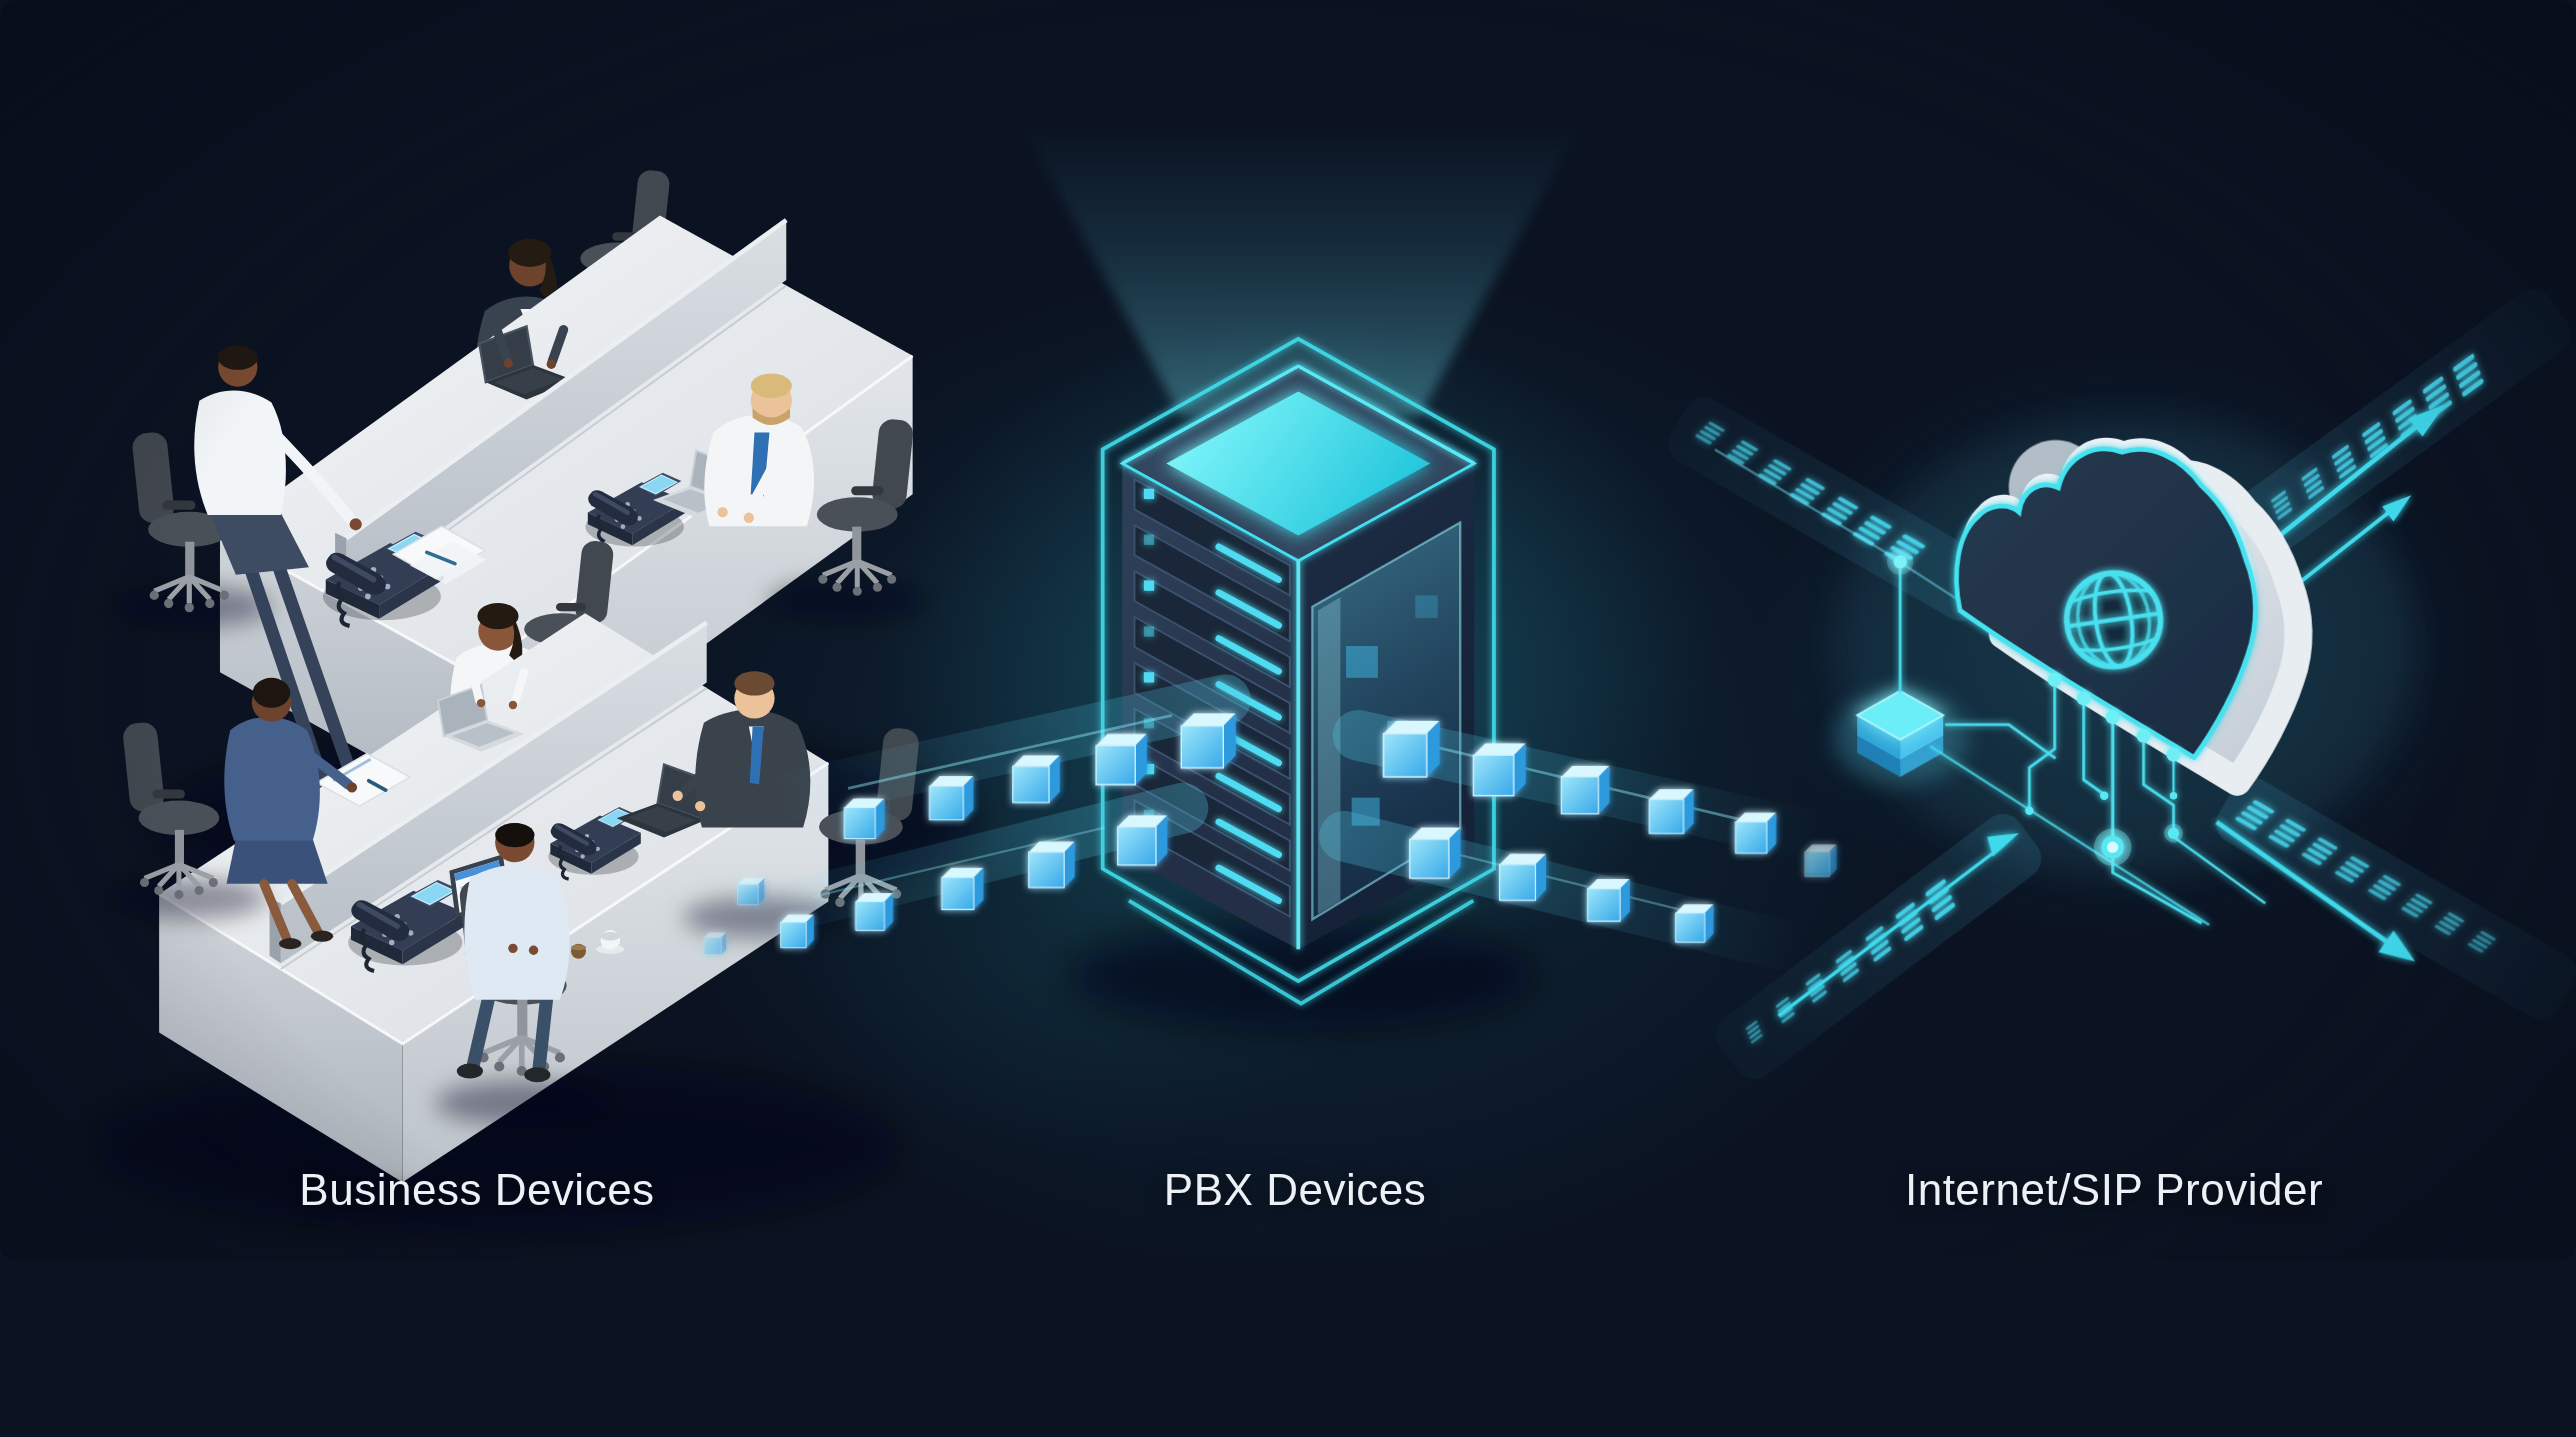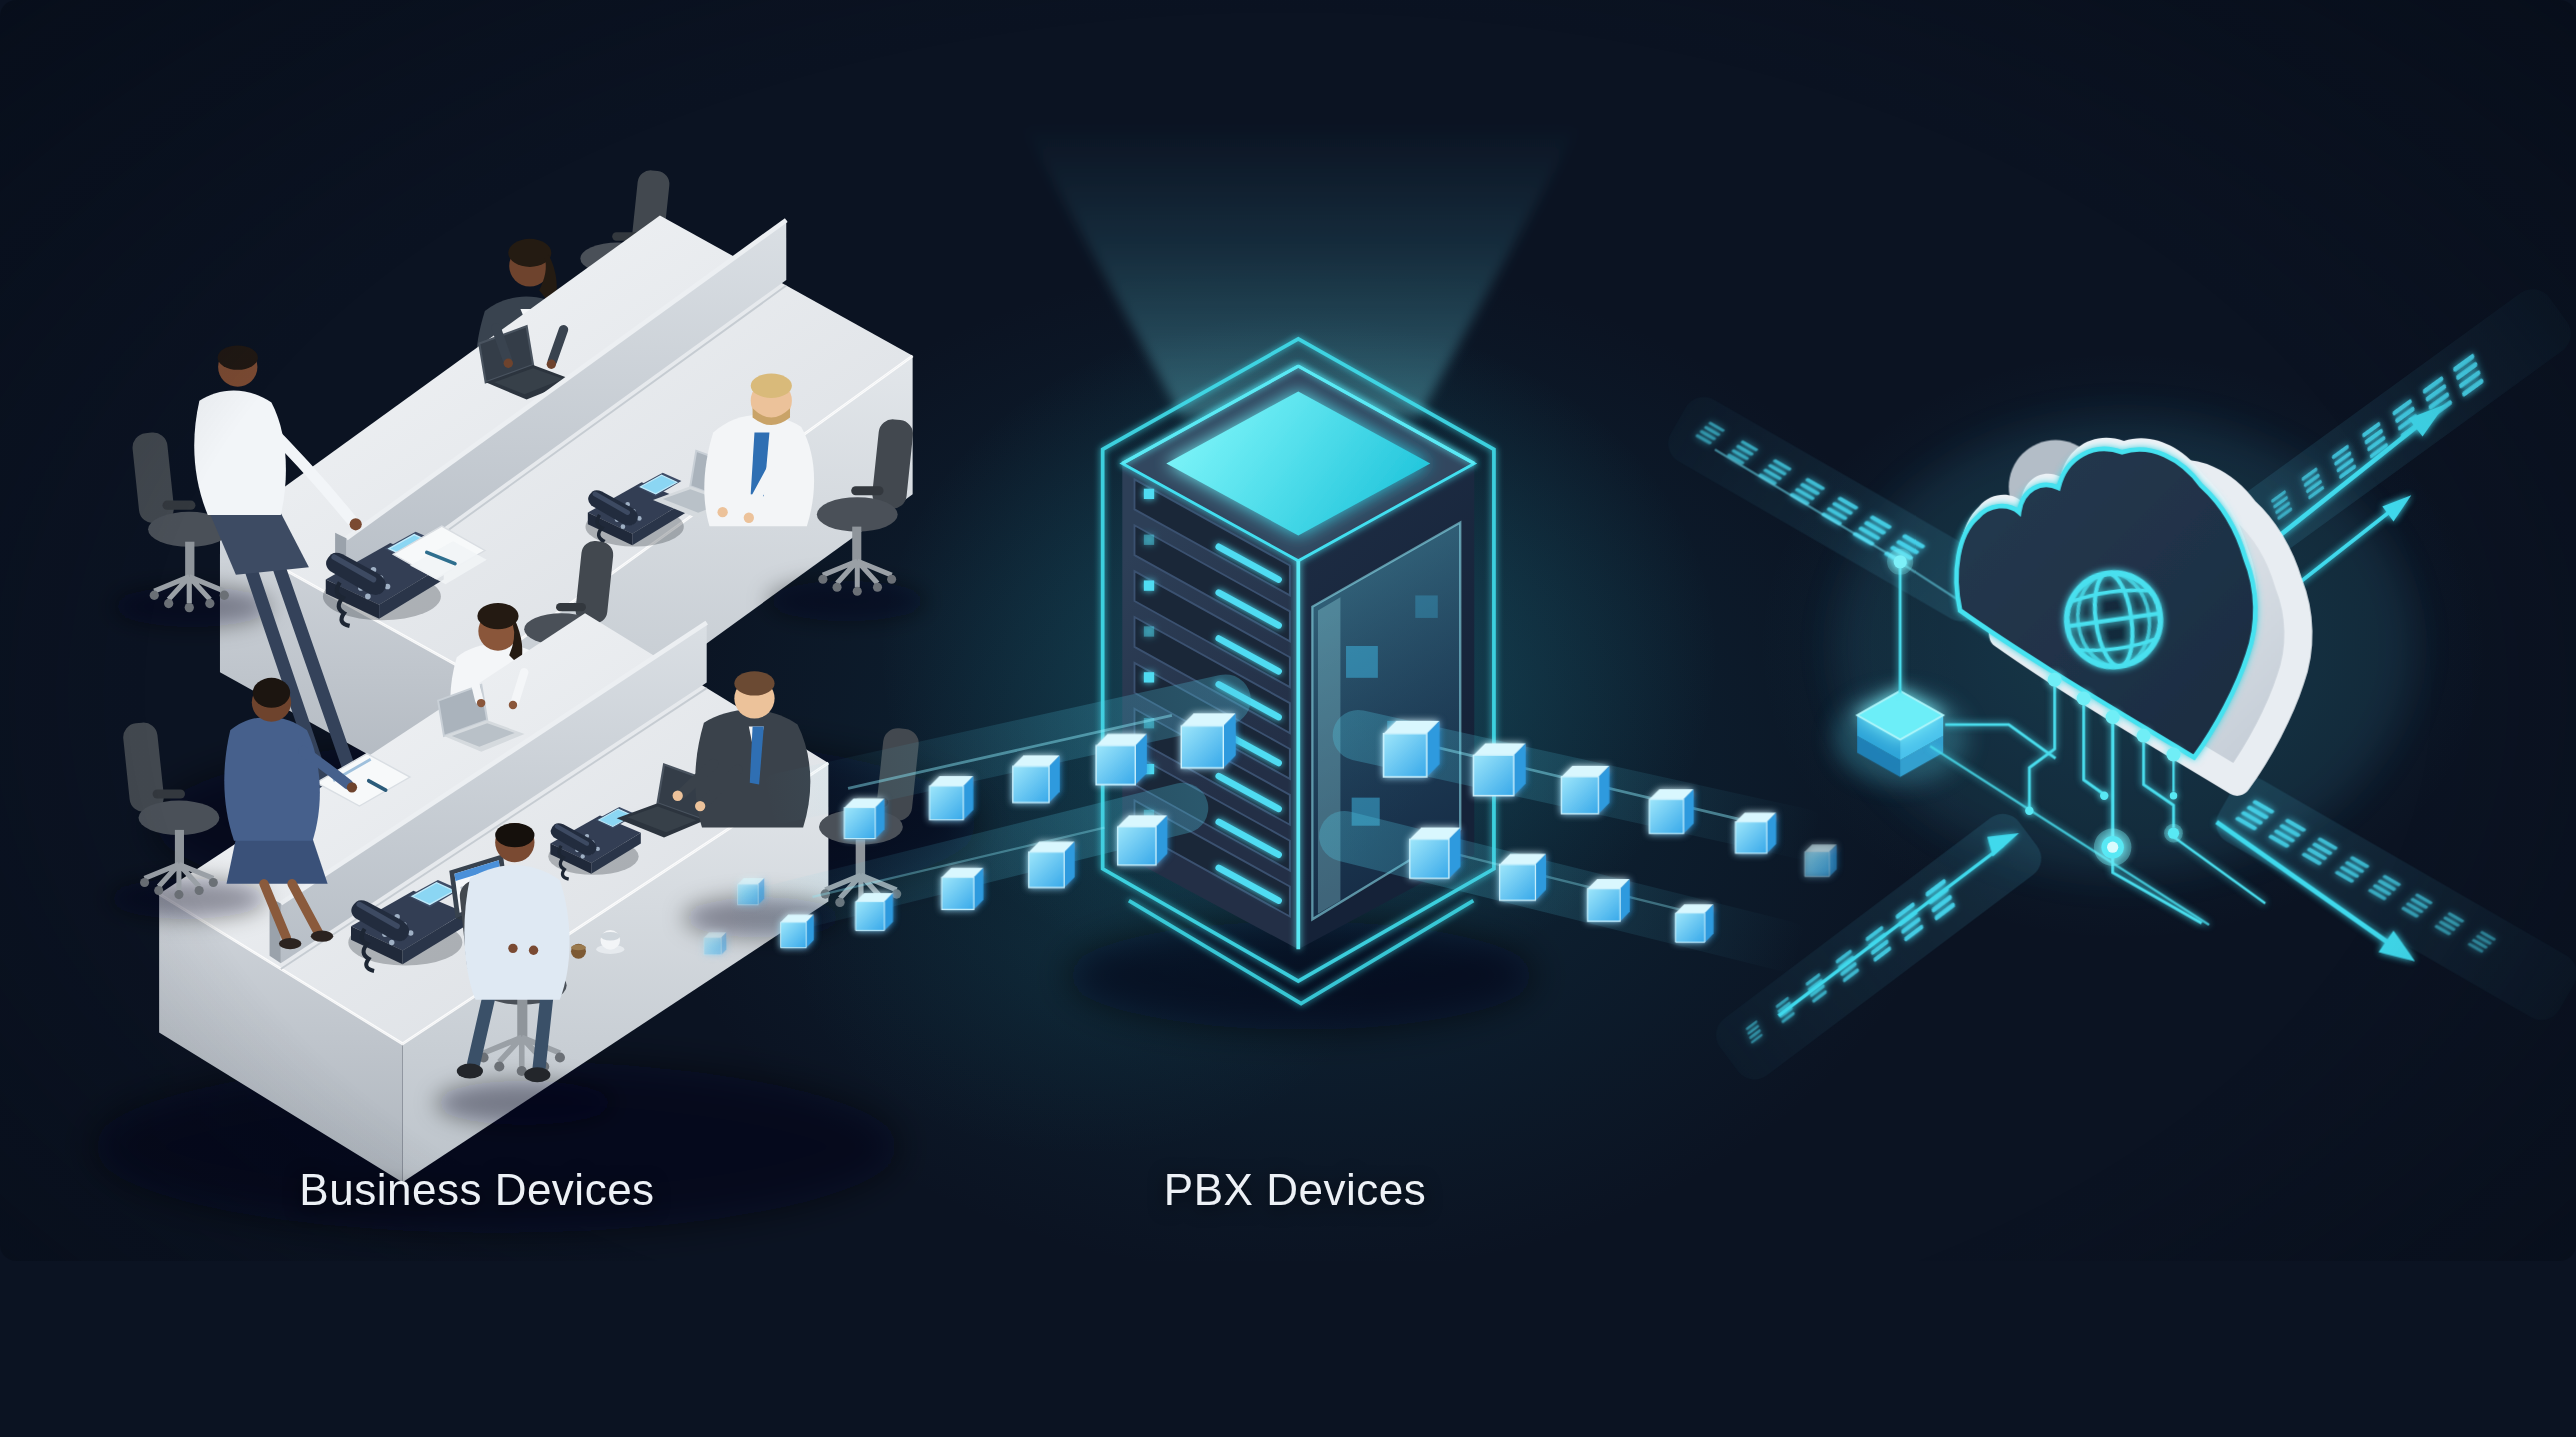--- a/index.html
+++ b/index.html
@@ -585,14 +585,15 @@
       <circle cx="2322" cy="890" r="10" fill="rgba(120,240,250,.3)"></circle>
           <circle cx="2322" cy="890" r="6" fill="#58e8f4"></circle>
     </g>
   </g>
 </svg>
 
 <div class="vignette"></div>
 
 <div class="label devices">Business Devices</div>
 <div class="label pbx">PBX Devices</div>
+<div class="label provider">Internet/SIP Provider</div>
 </div>
 
 
 </body></html>

